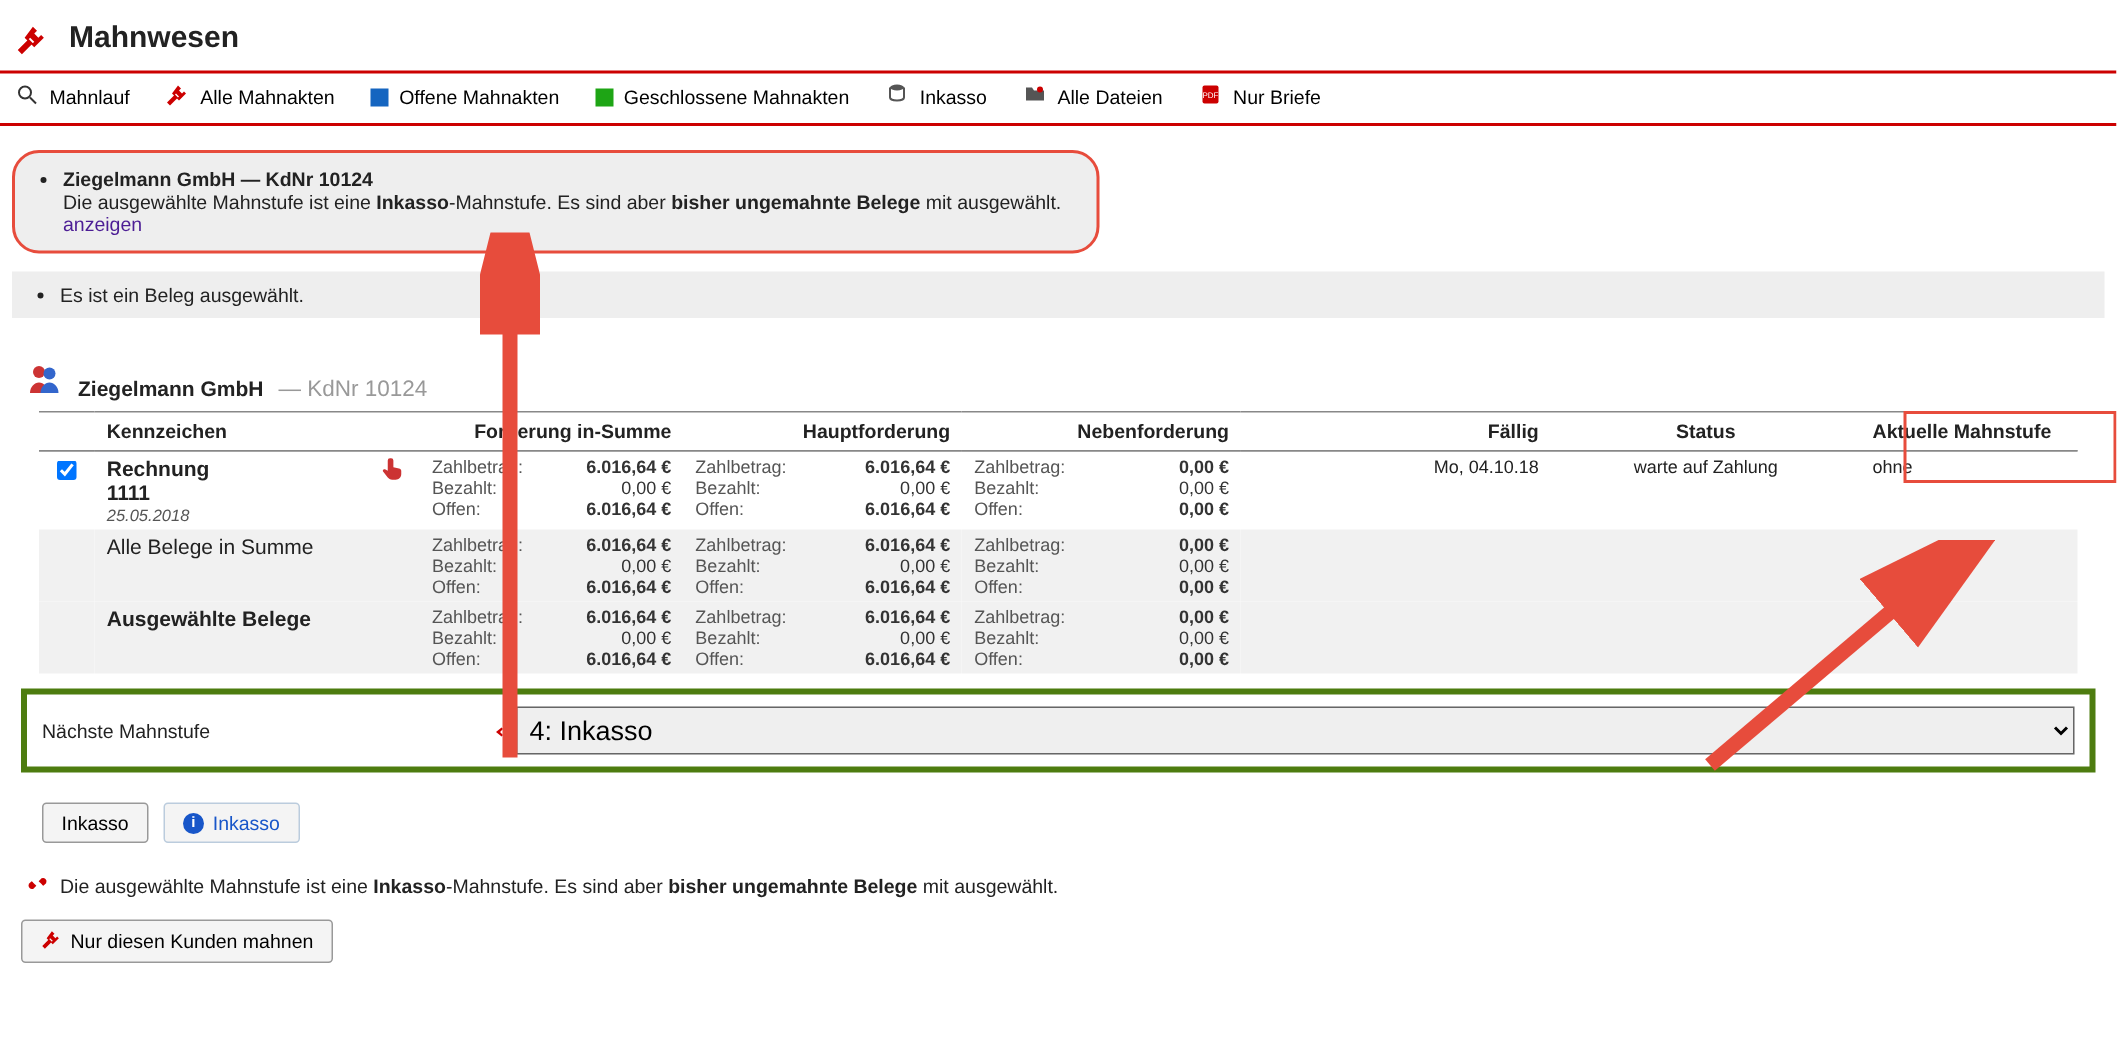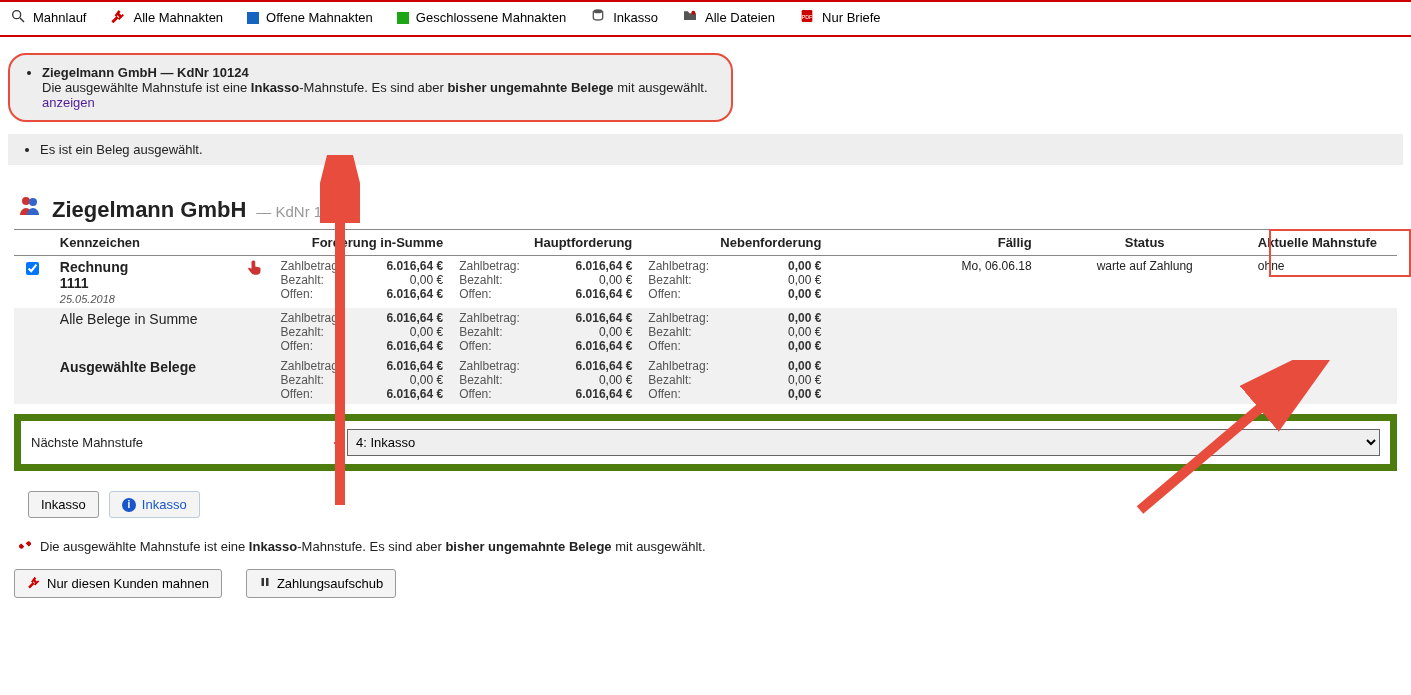--- a/index.html
+++ b/index.html
@@ -23,61 +23,69 @@
   .callout .title-line{font-weight:bold;}
   .callout .body-line{}
   .callout .body-line .b{font-weight:bold;}
   .callout a{color:#4c1d95;text-decoration:none;}
   .callout ul{margin:0;padding-left:18px;}
   .info-gray{background:#eee;padding:8px 14px;margin-top:12px;}
   .info-gray ul{margin:0;padding-left:18px;}
   .run-btn{margin:16px 0 0 0;border:1px solid #aaa;background:#f4f4f4;border-radius:2px;padding:5px 12px;display:inline-flex;align-items:center;gap:8px;cursor:pointer;font-size:13px;}
   
   .cust-head{display:flex;align-items:baseline;gap:10px;padding:18px 10px 6px 18px;}
-  .cust-head .cname{font-size:22px;font-weight:bold;}
+  .cust-head .cname{font-size:14px;font-weight:bold;}
   .cust-head .cid{font-size:15px;color:#999;}
   .cust-head svg{width:24px;height:24px;}
   
   table.maint{border-collapse:collapse;width:100%;}
   table.maint th{text-align:left;font-size:13px;font-weight:bold;padding:5px 8px;border-top:1px solid #888;border-bottom:1px solid #888;background:#fff;}
   table.maint th.r{text-align:right;}
   table.maint td{vertical-align:top;padding:3px 8px;font-size:12px;}
   table.maint .gray-row td{background:#f1f1f1;}
   table.maint .bold{font-weight:bold;}
   .mini-grid{display:grid;grid-template-columns:auto auto;column-gap:18px;font-size:12px;color:#333;}
   .mini-grid .lbl{color:#555;}
   .mini-grid .val{text-align:right;}
   .mini-grid .bold{font-weight:bold;}
   .col-kenn{width:210px;}
   .col-chk{width:30px;}
   .doc-title{font-weight:bold;font-size:14px;}
   .doc-date{font-size:11px;color:#555;margin-top:2px;font-style:italic;}
   
-  .next-row{margin:10px 14px 0 14px;border:7px solid #4d7c0f;display:flex;align-items:center;padding:8px 10px 8px 10px;position:relative;}
+  .next-row{margin:10px 14px 0 14px;border:4px solid #4d7c0f;display:flex;align-items:center;padding:8px 10px 8px 10px;position:relative;}
   .next-row .lbl{font-size:13px;min-width:300px;}
-  .next-row select{flex:1;font-size:13px;padding:4px;border:1px solid #666;}
+  .next-row select{flex:1;font-size:18px;padding:4px;border:1px solid #666;}
   .swap-icon{color:#c00;}
   
   .action-row{margin:20px 14px 0 28px;display:flex;gap:10px;}
   .pill{border:1px solid #999;border-radius:3px;padding:5px 12px;background:#f4f4f4;font-size:13px;cursor:pointer;display:inline-flex;align-items:center;gap:6px;}
   .pill.blue{color:#1856c9;border-color:#bcd;}
   .note-row{margin:20px 14px 0 18px;display:flex;align-items:center;gap:8px;font-size:13px;}
   .note-row .warn-ico{color:#c00;}
   .note-row .b{font-weight:bold;}
   .final-row{margin:14px 14px 10px 14px;display:flex;gap:24px;}
   
   .arrow{position:absolute;pointer-events:none;}
   
   .hl-box{position:absolute;border:2px solid #e74c3c;pointer-events:none;}
 </style>
 </head>
 <body>
 
 <div class="page">
 
+  <div class="top-header">
+    <span class="hammer-icon">
+      <svg viewBox="0 0 24 24">
+          <path fill="#c00" d="M2 20l8-8 3 3-8 8zM13 3l3 3-2 2 3 3 2-2 2 2-7 7-2-2 2-2-3-3-2 2-2-2z"></path>
+        </svg>
+    </span>
+    <h1>Mahnwesen</h1>
+  </div>
   <div class="redline"></div>
 
   <div class="nav">
     <div class="item">
       <span><svg viewBox="0 0 24 24">
             <circle cx="10" cy="10" r="6" stroke="#333" stroke-width="2" fill="none"></circle>
             <line x1="15" y1="15" x2="21" y2="21" stroke="#333" stroke-width="2"></line>
           </svg></span>
       <span>Mahnlauf</span>
     </div>
@@ -143,21 +151,21 @@
     <span><svg viewBox="0 0 24 24">
           <circle cx="8" cy="8" r="4" fill="#c33"></circle>
           <circle cx="15" cy="9" r="4" fill="#36c"></circle>
           <path d="M2 22c0-4 3-7 6-7s6 3 6 7" fill="#c33"></path>
           <path d="M9 22c0-4 3-7 6-7s6 3 6 7" fill="#36c"></path>
         </svg></span>
     <span class="cname">Ziegelmann GmbH</span>
     <span class="cid">— KdNr 10124</span>
   </div>
 
-  <div style="position:relative;padding:0 14px;">
+  <div style="position:relative;padding:0 26px;">
     <table class="maint">
       <thead>
         <tr>
           <th class="col-chk"></th>
           <th class="col-kenn">Kennzeichen</th>
           <th class="r" style="width:170px;">Forderung in-Summe</th>
           <th class="r" style="width:180px;">Hauptforderung</th>
           <th class="r" style="width:180px;">Nebenforderung</th>
           <th class="r" style="width:200px;">Fällig</th>
           <th style="text-align:center;width:200px;">Status</th>
@@ -205,21 +213,21 @@
           <td>
             <div class="mini-grid">
               <span class="lbl">Zahlbetrag:</span>
                 <span class="val bold">0,00 €</span>
               <span class="lbl">Bezahlt:</span>
                 <span class="val">0,00 €</span>
               <span class="lbl">Offen:</span>
                 <span class="val bold">0,00 €</span>
             </div>
           </td>
-          <td style="text-align:right;">Mo, 06.06.18</td>
+          <td style="text-align:right;">Mo, 04.10.18</td>
           <td style="text-align:center;">warte auf Zahlung</td>
           <td>ohne</td>
         </tr>
 
         <tr class="gray-row">
           <td></td>
           <td style="font-size:14px;">Alle Belege in Summe</td>
           <td>
               <div class="mini-grid">
               <span class="lbl">Zahlbetrag:</span>
@@ -330,27 +338,20 @@
       <span>Die ausgewählte Mahnstufe ist eine </span><span class="b">Inkasso</span><span>-Mahnstufe. Es sind aber </span><span class="b">bisher ungemahnte Belege</span><span> mit ausgewählt.</span>
     </span>
   </div>
 
   <div class="final-row">
     <button class="pill">
       <span><svg width="14" height="14" viewBox="0 0 24 24">
             <path fill="#c00" d="M2 20l8-8 3 3-8 8zM13 3l3 3-2 2 3 3 2-2 2 2-7 7-2-2 2-2-3-3-2 2-2-2z"></path>
           </svg></span>
       <span>Nur diesen Kunden mahnen</span>
-    </button>
-    <button class="pill">
-      <span><svg width="12" height="12" viewBox="0 0 24 24">
-            <rect x="5" y="4" width="5" height="16" fill="#333"></rect>
-            <rect x="14" y="4" width="5" height="16" fill="#333"></rect>
-          </svg></span>
-      <span>Zahlungsaufschub</span>
     </button>
   </div>
 
   <svg class="arrow" style="left:320px;top:155px;width:40px;height:355px;">
     <defs>
         <marker id="ah1" markerWidth="12" markerHeight="12" refX="6" refY="3" orient="auto">
           <path d="M0,0 L12,3 L0,6 z" fill="#e74c3c"></path>
         </marker>
       </defs>
     <line x1="20" y1="350" x2="20" y2="8" stroke="#e74c3c" stroke-width="10" marker-end="url(#ah1)"></line>

